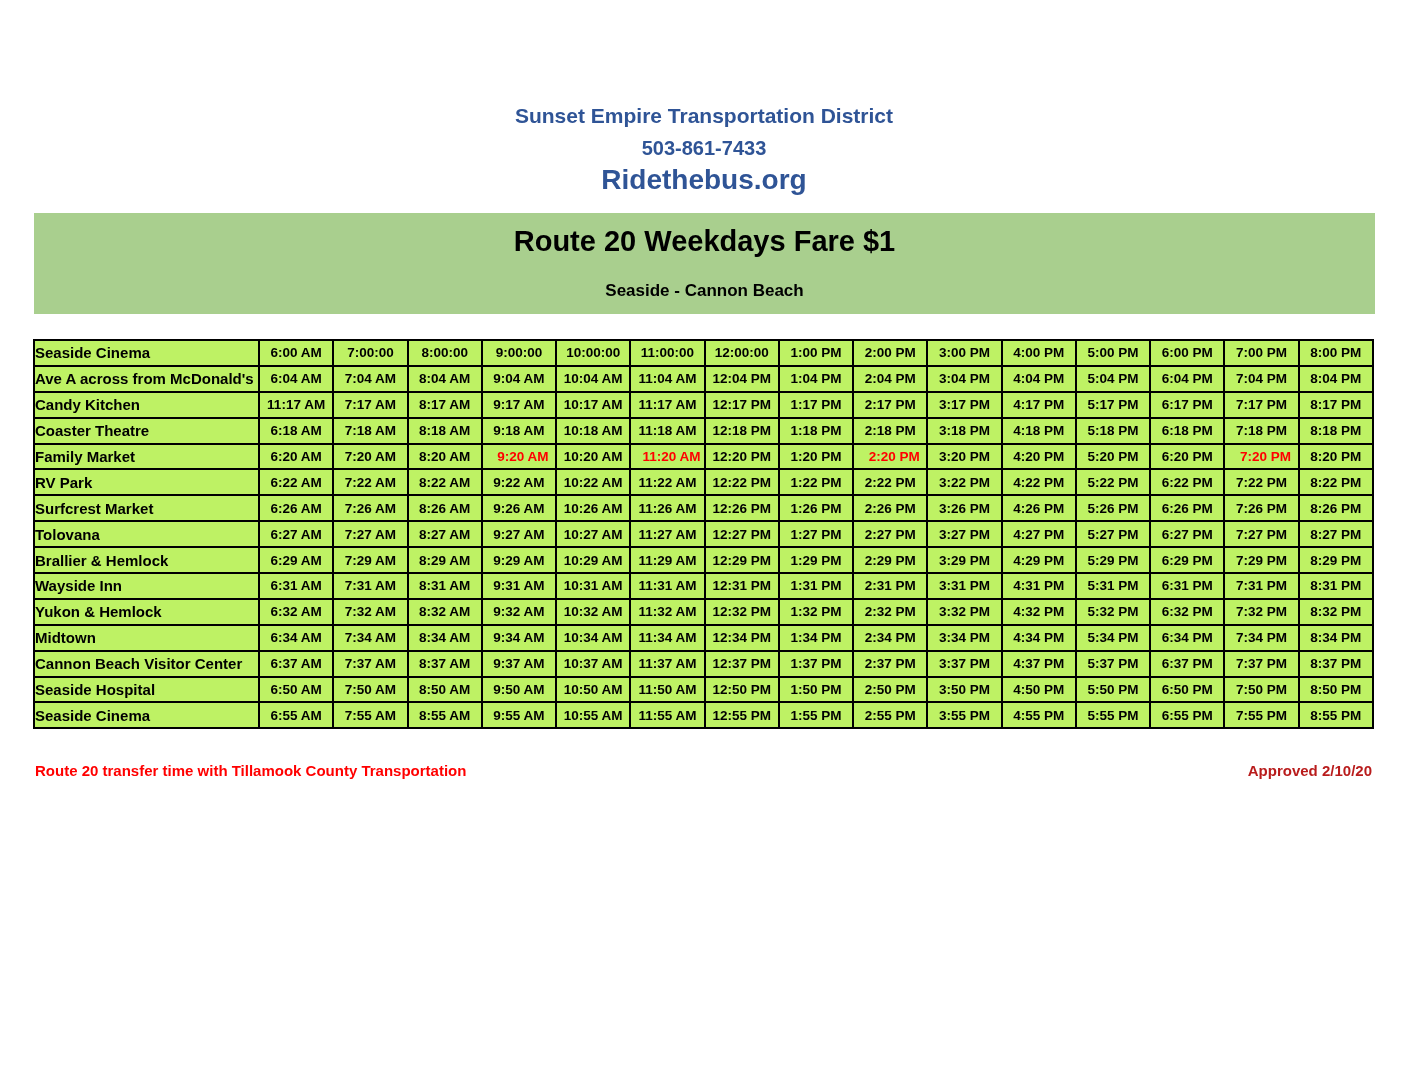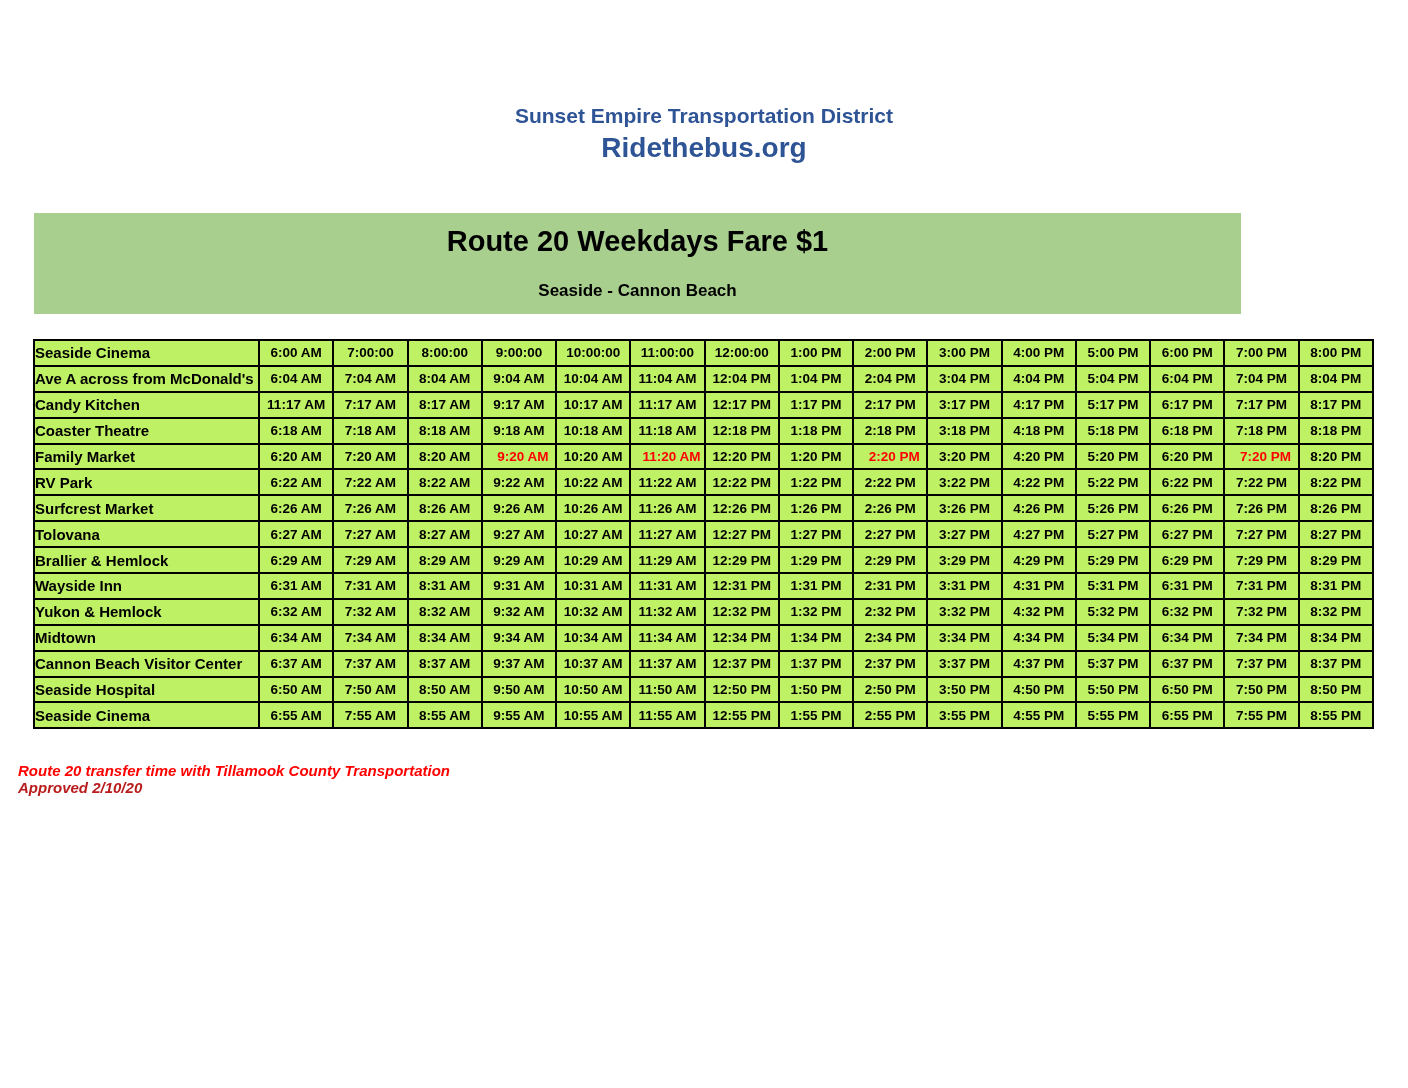--- a/index.html
+++ b/index.html
@@ -14,21 +14,21 @@
   .agency-header {
     position: absolute; top: 100px; left: 0; width: 100%;
     text-align: center; color: #2F5496; font-weight: 700;
   }
   .agency-header .org   { font-size: 21px; line-height: 32px; }
   .agency-header .phone { font-size: 20px; line-height: 32px; }
   .agency-header .site  { font-size: 28px; line-height: 32px; }
 
   .banner {
     position: absolute; top: 213px; left: 34px;
-    width: 1207px; height: 101px;
+    width: 1341px; height: 101px;
     background: #A9CF8E; text-align: center; color: #000;
   }
   .banner-title { font-size: 29px; font-weight: 700; padding-top: 12px; }
   .banner-sub   { font-size: 17px; font-weight: 700; margin-top: 23px; }
 
   table.schedule {
     position: absolute; top: 339px; left: 33px;
     width: 1341px; border-collapse: collapse; table-layout: fixed;
     background: #bef264;
   }
@@ -37,32 +37,33 @@
     font-weight: 700; color: #000;
     height: 25.9px; padding: 0;
     overflow: hidden; white-space: nowrap;
   }
   td.stop { text-align: left; padding-left: 4px; font-size: 15px; }
   td.time { text-align: center; font-size: 13.5px; }
   td.time.red { color: #FF0000; padding-left: 8px; }
   col.stop-col { width: 225px; }
 
   .page-footer {
-    position: absolute; top: 762px; left: 18px; width: 1337px;
+    position: absolute; top: 762px; left: 35px; width: 1337px;
     display: flex; justify-content: space-between;
-    font-size: 15px; font-weight: 700; font-style: italic; flex-direction: column;
+    font-size: 15px; font-weight: 700; 
   }
   .page-footer .note     { color: #FF0000; }
   .page-footer .approved { color: #b91c1c; }
 </style>
 </head>
 <body>
 
 <div class="agency-header">
   <div class="org">Sunset Empire Transportation District</div>
+  <div class="phone">503-861-7433</div>
   <div class="site">Ridethebus.org</div>
 </div>
 
 <div class="banner">
   <div class="banner-title">Route 20 Weekdays Fare $1</div>
   <div class="banner-sub">Seaside - Cannon Beach</div>
 </div>
 
 <table class="schedule">
   <colgroup>

